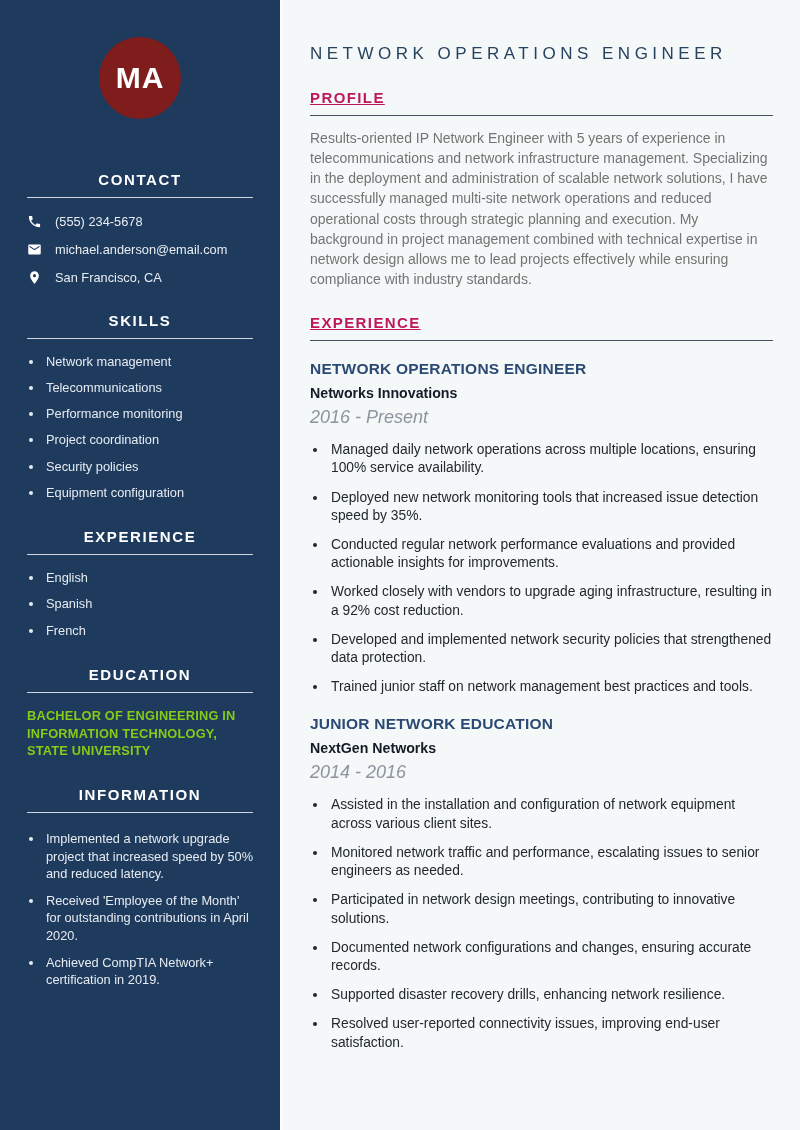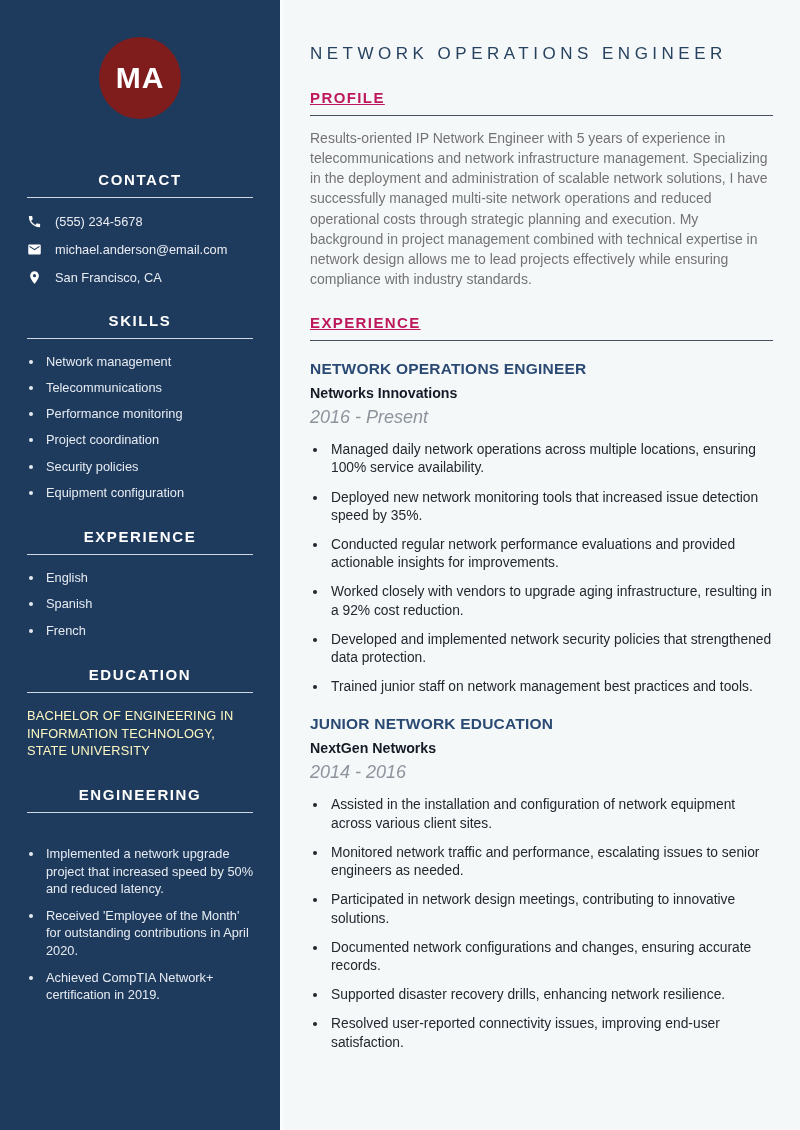--- a/index.html
+++ b/index.html
@@ -36,24 +36,24 @@
   .contact-row { display:flex; align-items:center; margin-bottom:13px; }
   .contact-row .cicon { width:15px; height:15px; margin-right:13px; flex:0 0 15px; }
   .contact-row .cicon svg { width:15px; height:15px; fill:#ffffff; display:block; }
   .contact-text { font-size:12.8px; color:#e9edf3; }
   .side-list { margin:15px 0 0 17px; }
   .side-list li {
     font-size:12.8px; color:#e6ebf2; margin-bottom:9.5px;
     padding-left:2px; line-height:1.3;
   }
   .degree {
-    margin-top:14px; font-size:12.8px; font-weight:normal;
-    color:#fef9c3; line-height:1.36; letter-spacing:0.2px;
-  }
-  .ach-list { margin:32px 0 0 17px; }
+    margin-top:14px; font-size:12.8px; font-weight:bold;
+    color:#84cc16; line-height:1.36; letter-spacing:0.2px;
+  }
+  .ach-list { margin:17px 0 0 17px; }
   .ach-list li {
     font-size:12.8px; color:#e6ebf2; margin-bottom:10px;
     padding-left:2px; line-height:1.35;
   }
 
   
   .main { flex:1; padding:31px 27px 20px 27px; background:#f5f8f9; }
   .name {
     font-size:38px; font-weight:800; letter-spacing:0.5px;
     color:#1e3a5f; line-height:1.05;
@@ -150,21 +150,21 @@
       </ul>
     </div>
 
     <div class="side-section">
       <div class="side-title">EDUCATION</div>
       <div class="side-rule"></div>
       <div class="degree">BACHELOR OF ENGINEERING IN INFORMATION TECHNOLOGY, STATE UNIVERSITY</div>
     </div>
 
     <div class="side-section">
-      <div class="side-title">ENGINEERING</div>
+      <div class="side-title">INFORMATION</div>
       <div class="side-rule"></div>
       <ul class="ach-list">
         <li>Implemented a network upgrade project that increased speed by 50% and reduced latency.</li>
         <li>Received 'Employee of the Month' for outstanding contributions in April 2020.</li>
         <li>Achieved CompTIA Network+ certification in 2019.</li>
       </ul>
     </div>
 
   </aside>
 

